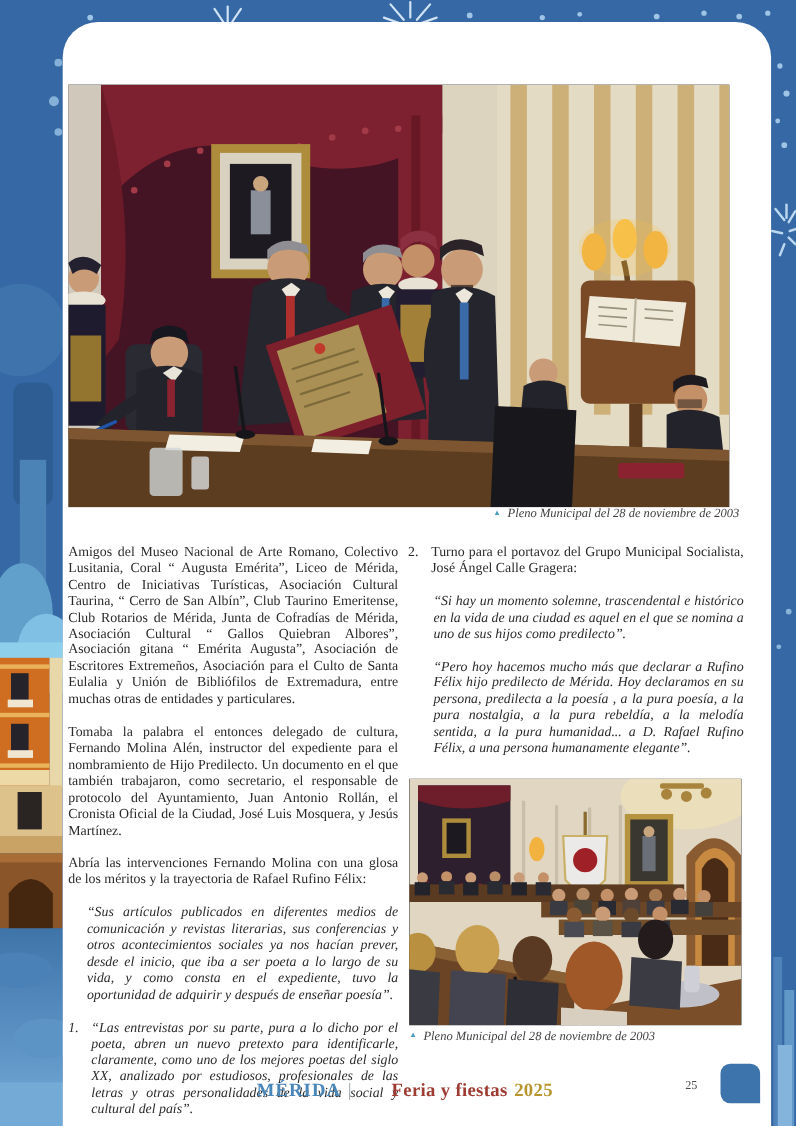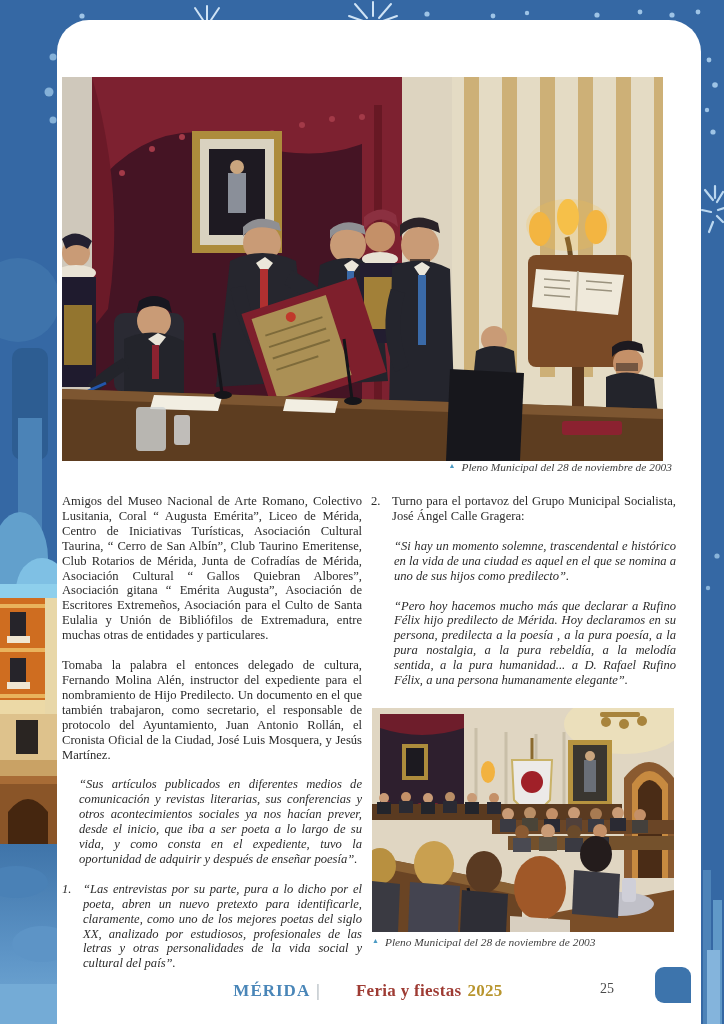--- a/index.html
+++ b/index.html
@@ -68,22 +68,22 @@
   .footer{
     position:absolute;left:62px;top:981px;width:612px;
     display:flex;justify-content:center;align-items:baseline;gap:6px;
     font-size:17px;font-weight:bold;letter-spacing:.3px;
   }
   .footer .city{color:var(--footer-city-blue);letter-spacing:1px;}
   .footer .sep{color:#9aa5ad;font-weight:normal;}
   .footer .event{color:var(--footer-event-red);margin-left:30px;}
   .footer .year{color:var(--footer-year-gold);}
   .page-number{
-    position:absolute;left:574px;top:981px;width:40px;
-    text-align:right;font-size:14px;color:#4a4a4a;
+    position:absolute;left:594px;top:981px;width:40px;
+    text-align:right;font-size:11px;color:#4a4a4a;
   }
 </style>
 </head>
 <body>
 
 <div class="page">
 
   <svg id="left-art" class="border-art" viewBox="0 0 57 1024" preserveAspectRatio="none">
     <defs>
       <linearGradient id="waterGrad" x1="0" y1="0" x2="0" y2="1">
@@ -327,20 +327,21 @@
     </div>
 
     <div class="caption" id="caption-top">
       <span class="tri">▲</span>
       <span>Pleno Municipal del 28 de noviembre de 2003</span>
     </div>
 
     <div class="col" id="col-left">
       <p>Amigos del Museo Nacional de Arte Romano, Colectivo Lusitania, Coral “ Augusta Emérita”, Liceo de Mérida, Centro de Iniciativas Turísticas, Asociación Cultural Taurina, “ Cerro de San Albín”, Club Taurino Emeritense, Club Rotarios de Mérida, Junta de Cofradías de Mérida, Asociación Cultural “ Gallos Quiebran Albores”, Asociación gitana “ Emérita Augusta”, Asociación de Escritores Extremeños, Asociación para el Culto de Santa Eulalia y Unión de Bibliófilos de Extremadura, entre muchas otras de entidades y particulares.</p>
       <p>Tomaba la palabra el entonces delegado de cultura, Fernando Molina Alén, instructor del expediente para el nombramiento de Hijo Predilecto. Un documento en el que también trabajaron, como secretario, el responsable de protocolo del Ayuntamiento, Juan Antonio Rollán, el Cronista Oficial de la Ciudad, José Luis Mosquera, y Jesús Martínez.</p>
+      <p>Abría las intervenciones Fernando Molina con una glosa de los méritos y la trayectoria de Rafael Rufino Félix:</p>
       <p class="quote">“Sus artículos publicados en diferentes medios de comunicación y revistas literarias, sus conferencias y otros acontecimientos sociales ya nos hacían prever, desde el inicio, que iba a ser poeta a lo largo de su vida, y como consta en el expediente, tuvo la oportunidad de adquirir y después de enseñar poesía”.</p>
       <div class="num-item italic">
         <span class="num">1.</span>
         <span>“Las entrevistas por su parte, pura a lo dicho por el poeta, abren un nuevo pretexto para identificarle, claramente, como uno de los mejores poetas del siglo XX, analizado por estudiosos, profesionales de las letras y otras personalidades de la vida social y cultural del país”.</span>
       </div>
     </div>
 
     <div class="col" id="col-right">
       <div class="num-item">
         <span class="num">2.</span>

